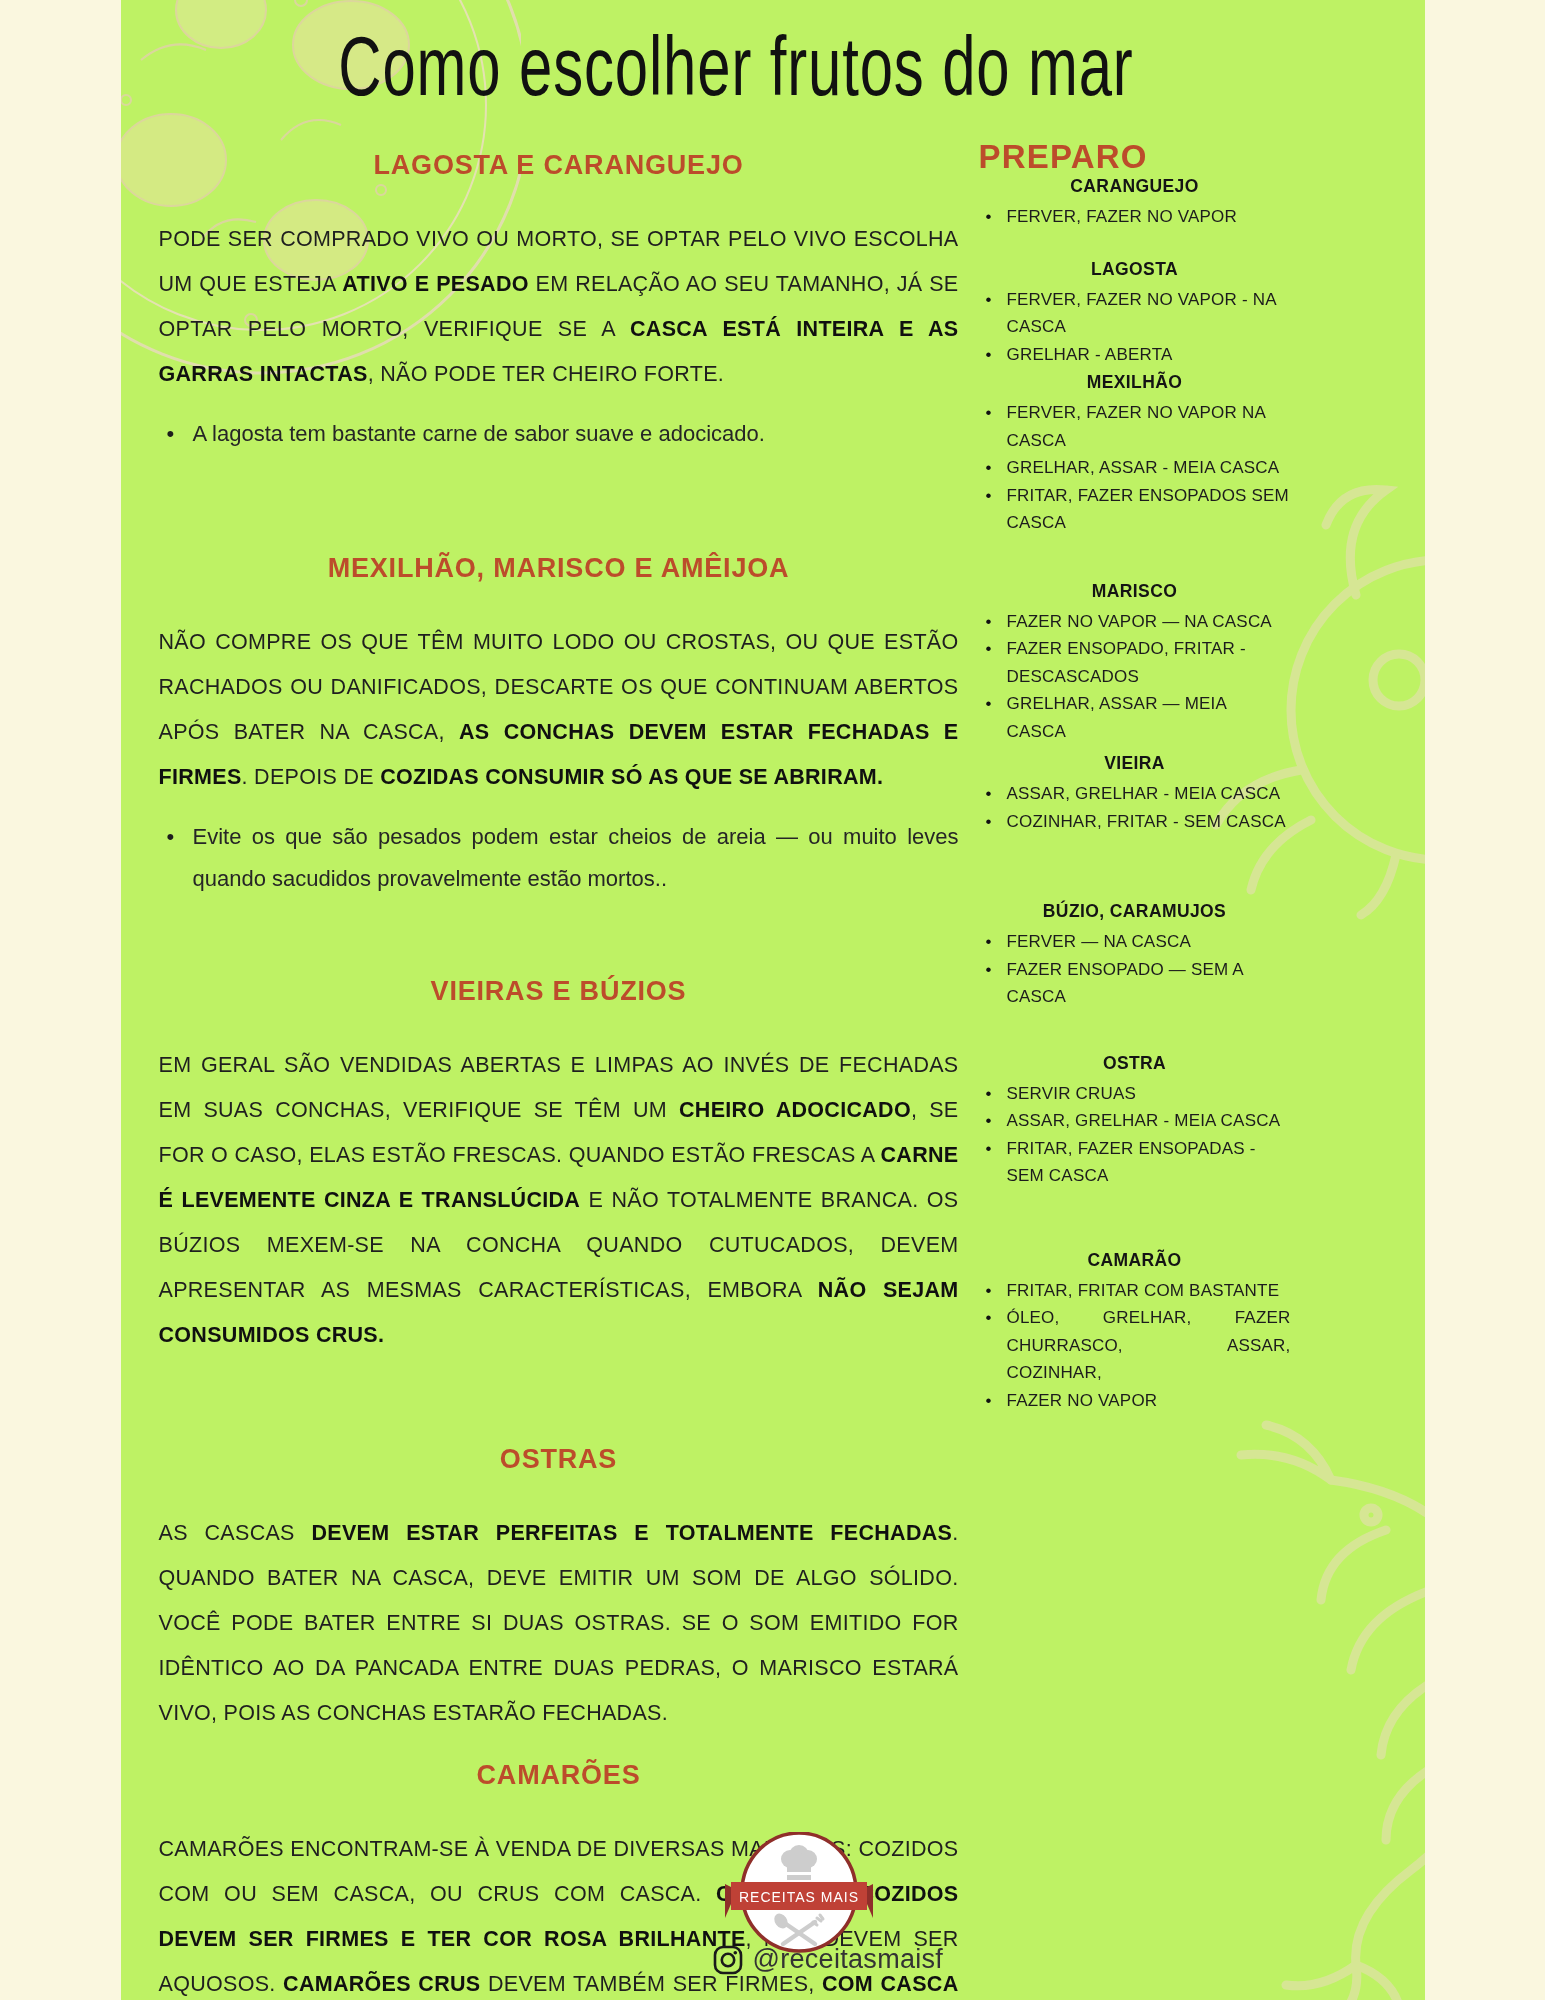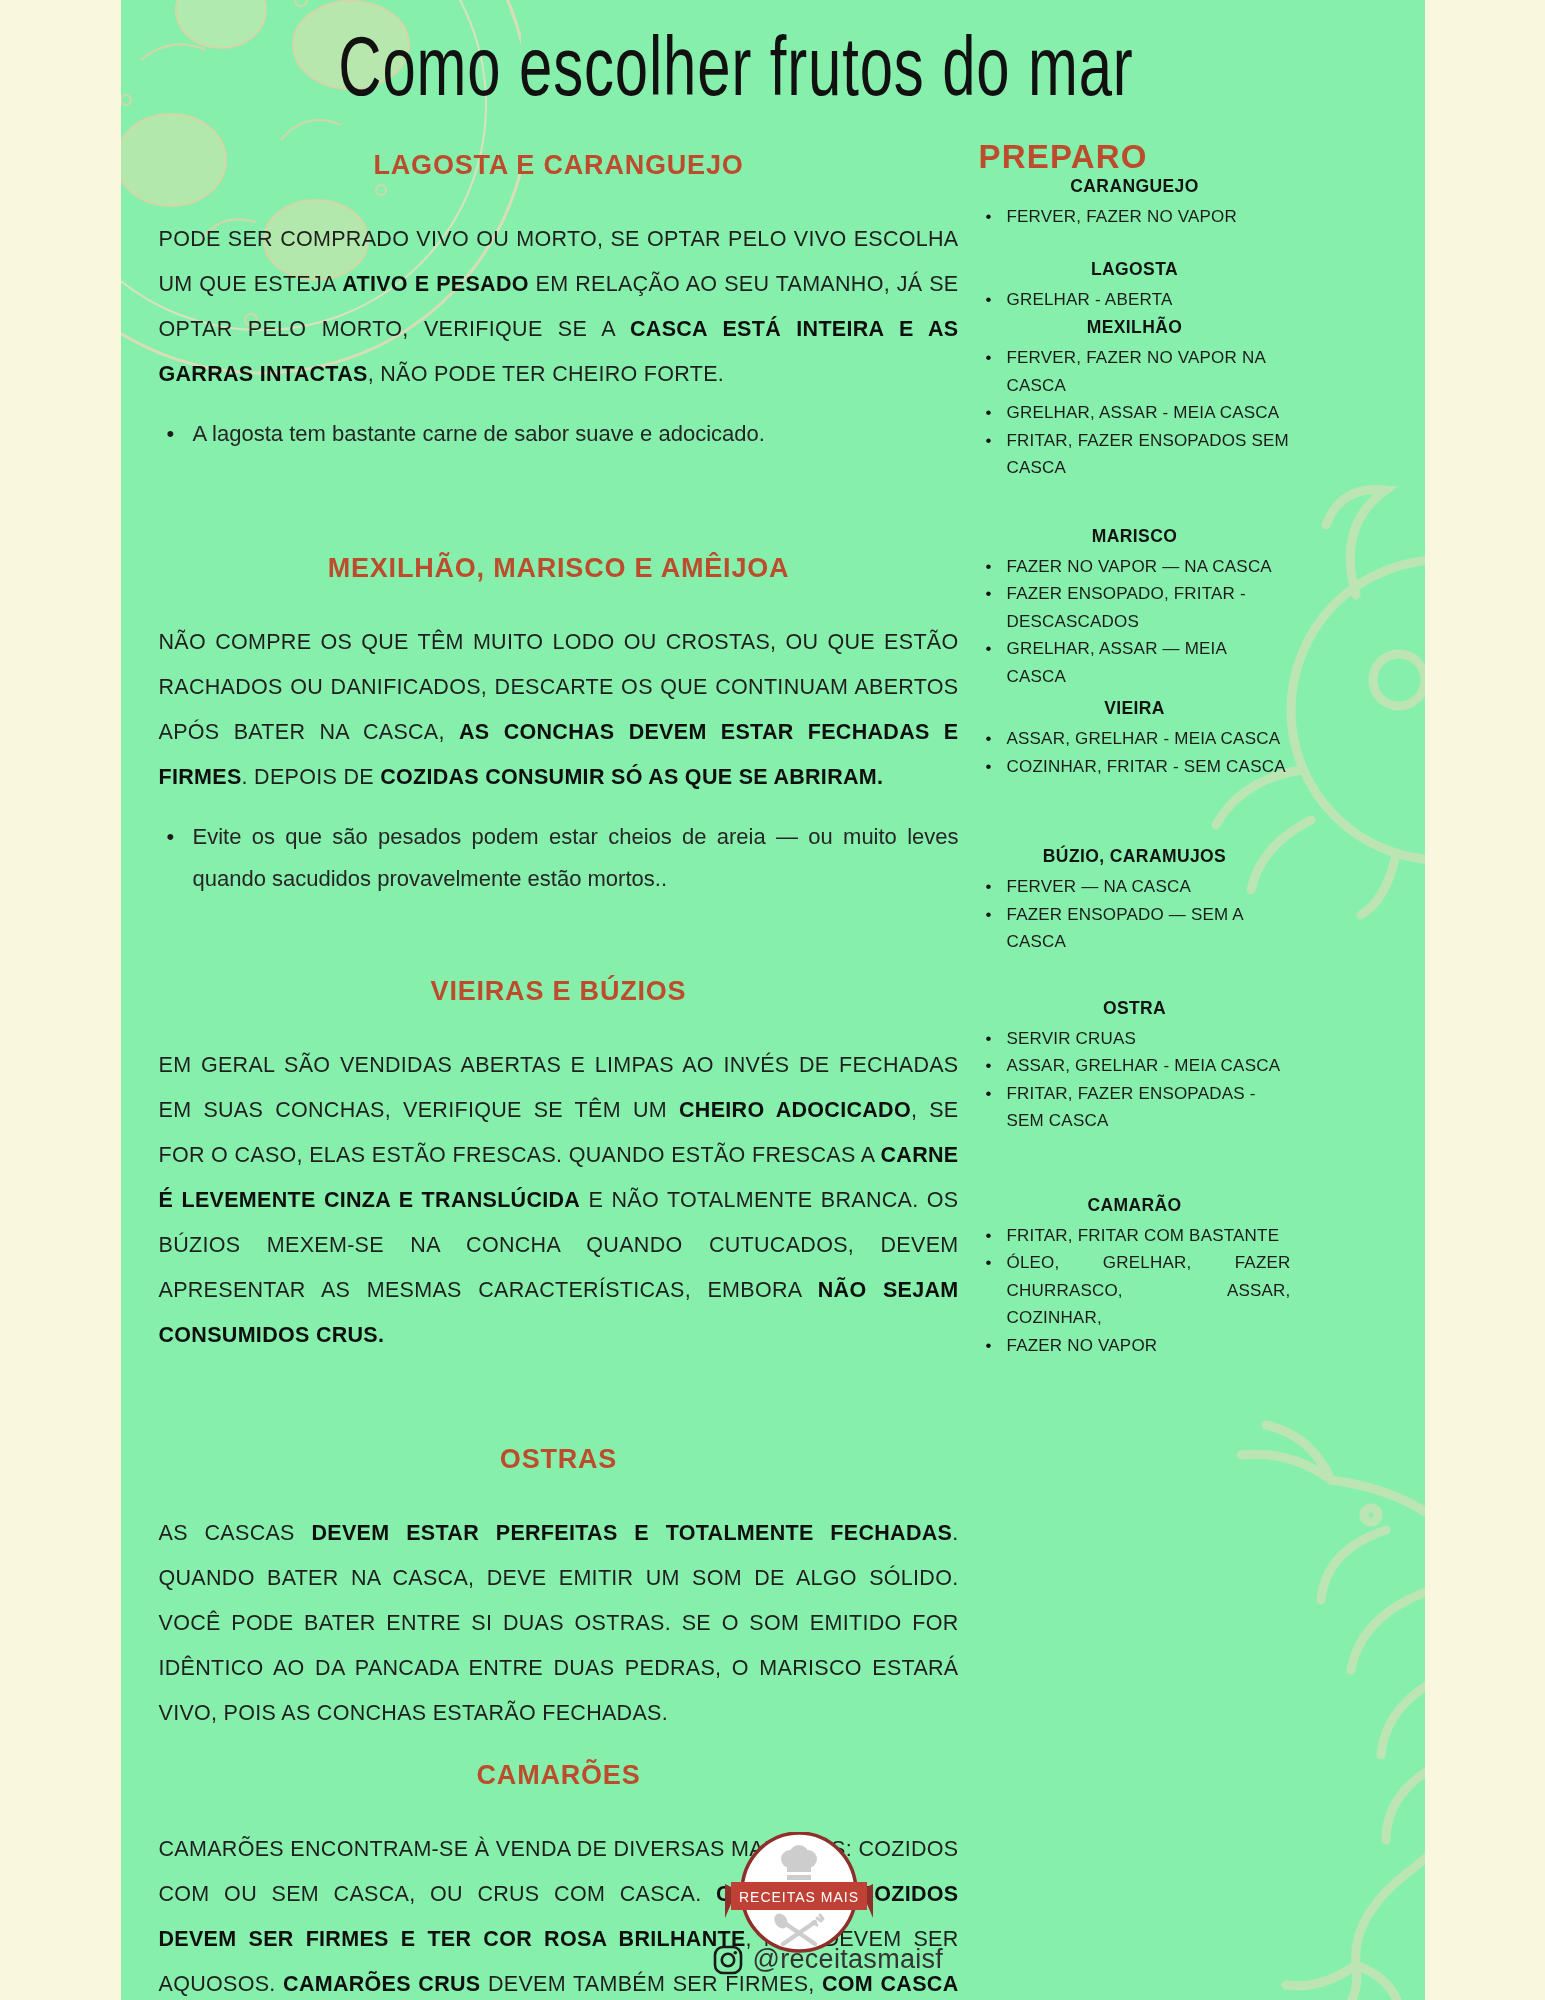--- a/index.html
+++ b/index.html
@@ -1,17 +1,17 @@
 <!DOCTYPE html>
 <html lang="pt"><head>
 <meta charset="utf-8">
 <style>
   html,body{margin:0;padding:0;}
   body{background:#FAF7DF;font-family:"Liberation Sans",sans-serif;}
-  .page{position:relative;width:1304px;height:2000px;background:#86efac;overflow:hidden;margin:0 auto;}
+  .page{position:relative;width:1304px;height:2000px;background:#bef264;overflow:hidden;margin:0 auto;}
 
   
   .deco{position:absolute;pointer-events:none;}
   .deco-plate{left:-70px;top:-60px;}
   .deco-crab{left:1010px;top:350px;}
   .deco-shrimp{left:1060px;top:1420px;}
 
   
   .title{position:absolute;left:0;top:18px;width:1230px;text-align:center;
          font-size:68px;color:#111;font-weight:400;letter-spacing:1px;
@@ -138,20 +138,21 @@
     <div>
         <div class="prep-group">
           <h3>CARANGUEJO</h3>
           <ul>
             <li>FERVER, FAZER NO VAPOR</li>
           </ul>
         </div>
         <div class="prep-group">
           <h3>LAGOSTA</h3>
           <ul>
+            <li>FERVER, FAZER NO VAPOR - NA CASCA</li>
             <li>GRELHAR - ABERTA</li>
           </ul>
         </div>
         <div class="prep-group">
           <h3>MEXILHÃO</h3>
           <ul>
             <li>FERVER, FAZER NO VAPOR NA CASCA</li>
             <li>GRELHAR, ASSAR - MEIA CASCA</li>
             <li>FRITAR, FAZER ENSOPADOS SEM CASCA</li>
           </ul>

